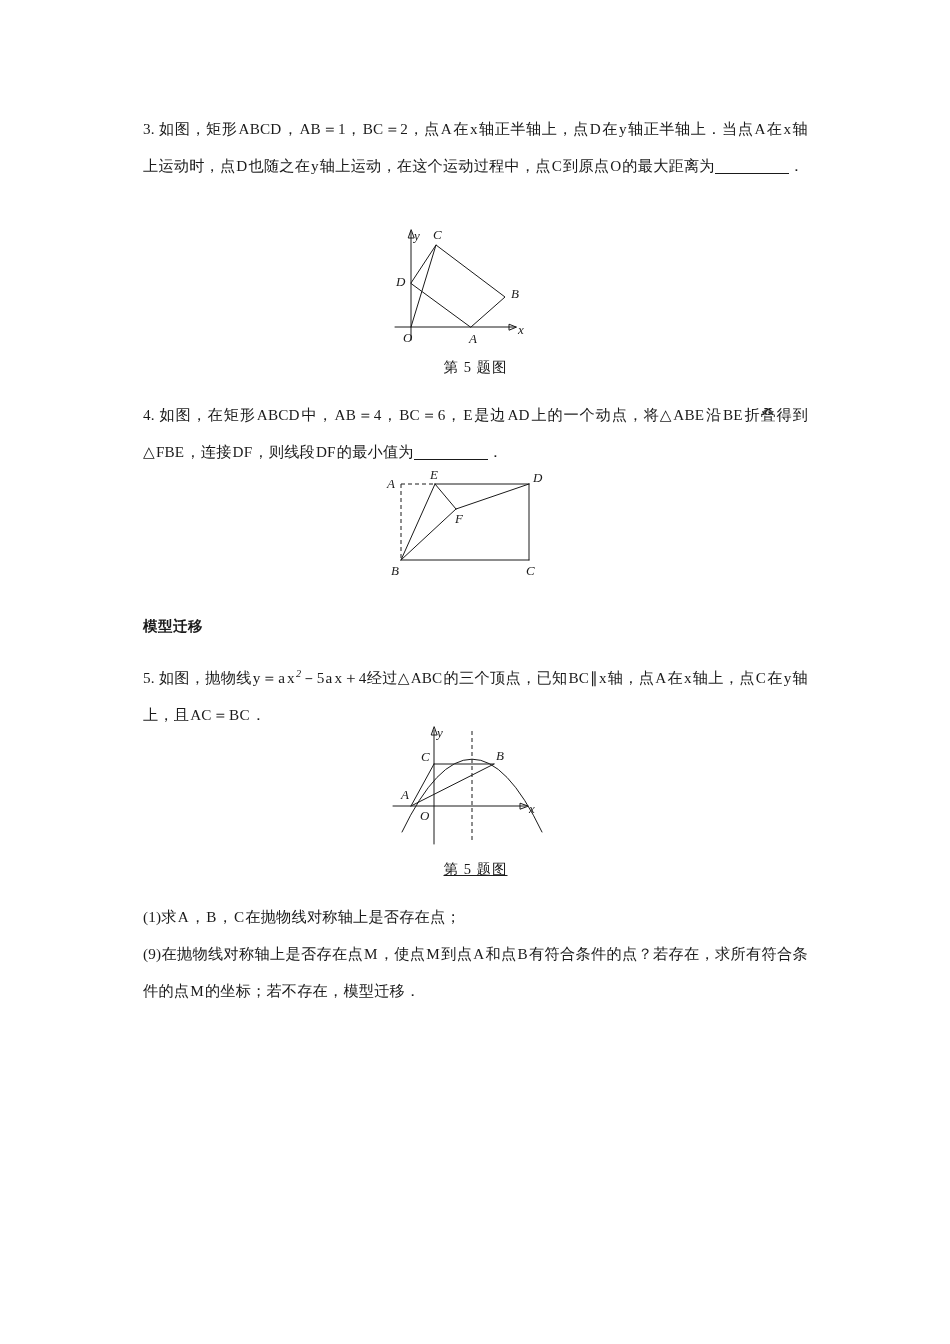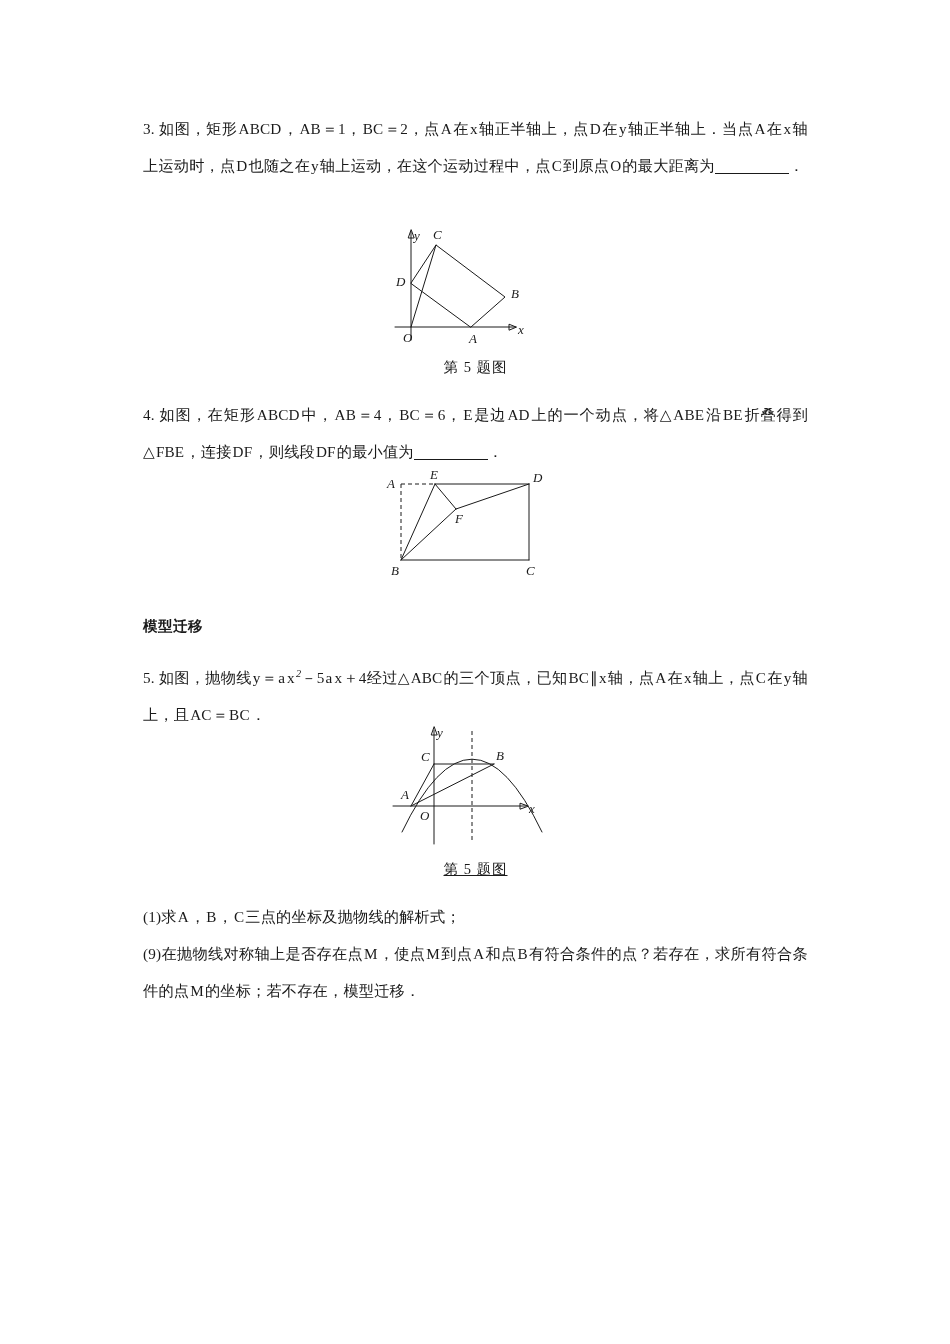--- a/index.html
+++ b/index.html
@@ -188,20 +188,20 @@
       <text class="lbl" x="115" y="42">B</text>
       <text class="lbl" x="40" y="43">C</text>
       <text class="lbl" x="39" y="102">O</text>
       <text class="lbl" x="148" y="95">x</text>
       <text class="lbl" x="56" y="19">y</text>
     </svg>
   </div>
   <div id="q5-cap" class="fig-cap">第 5 题图</div>
 
   <div id="q5-p1" class="qblock">
-    <span>(1)求</span><span class="mi">A</span><span>，</span><span class="mi">B</span><span>，</span><span class="mi">C</span><span>三点的坐标及抛物线的解析式；</span>
+    <span>(1)求</span><span class="mi">A</span><span>，</span><span class="mi">B</span><span>，</span><span class="mi">C</span><span>在抛物线对称轴上是否存在点；</span>
   </div>
 
   <div id="q5-p2" class="qblock">
     <span>(9)在抛物线对称轴上是否存在点</span><span class="mi">M</span><span>，使点</span><span class="mi">M</span><span>到点</span><span class="mi">A</span><span>和点</span><span class="mi">B</span><span>有符合条件的点？若存在，求所</span><span>有符合条件的点</span><span class="mi">M</span><span>的坐标；若不存在，模型迁移．</span>
   </div>
 
 </div>
 
 </body></html>

